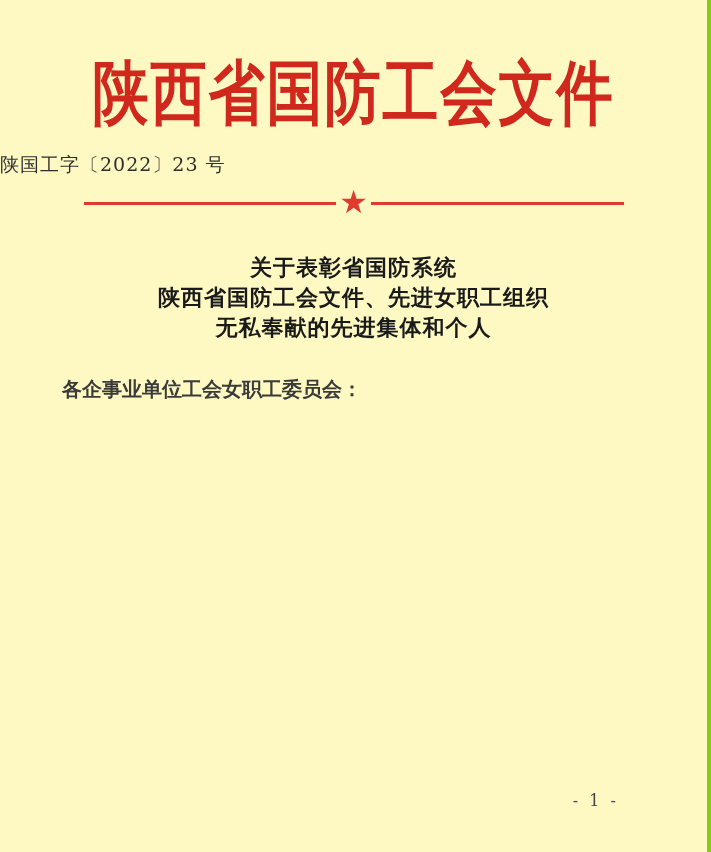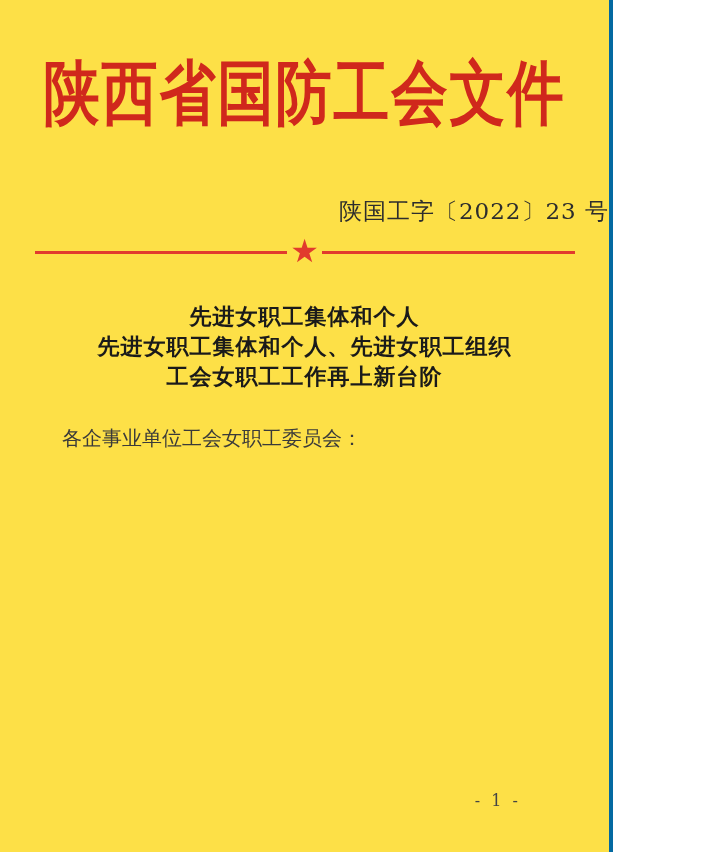--- a/index.html
+++ b/index.html
@@ -2,25 +2,25 @@
 <html><head>
 <meta charset="utf-8">
 <style>
   html, body {
     margin: 0;
     padding: 0;
     background: #ffffff;
   }
   .page {
     position: relative;
-    width: 613px;
+    width: 711px;
     height: 852px;
-    background: #fde047;
+    background: #fef9c3;
     box-sizing: border-box;
-    border-right: 4px solid #0369a1;
+    border-right: 4px solid #84cc16;
     overflow: hidden;
     font-family: "DejaVu Serif", "Liberation Serif", serif;
     color: #333333;
   }
   
   .masthead {
     margin-top: 62px;
     text-align: center;
     white-space: nowrap;
   }
@@ -29,23 +29,23 @@
     font-size: 56px;
     font-weight: bold;
     letter-spacing: 2px;
     color: #d0281c;
     transform: scaleY(1.25);
     transform-origin: center;
     line-height: 1.1;
   }
   
   .doc-number {
-    margin-top: 72px;
-    text-align: right;
-    font-size: 23px;
+    margin-top: 28px;
+    text-align: left;
+    font-size: 19px;
     color: #2d2d2d;
     letter-spacing: 1px;
   }
   
   .divider {
     display: flex;
     align-items: center;
     width: 540px;
     margin: 10px auto 0 auto;
   }
@@ -76,20 +76,21 @@
   
   .body-text {
     margin: 32px 60px 0 62px;
     font-size: 20px;
     line-height: 30px;
     text-align: justify;
     color: #3a3a3a;
   }
   .body-text .salutation {
     margin: 0;
+    font-weight: bold;
   }
   .body-text p.para {
     margin: 0;
     text-indent: 2em;
   }
   
   .page-number {
     position: absolute;
     right: 88px;
     bottom: 42px;
@@ -109,23 +110,23 @@
 
   <div class="doc-number">陕国工字〔2022〕23 号</div>
 
   <div class="divider">
     <span class="seg"></span>
     <span class="star">★</span>
     <span class="seg"></span>
   </div>
 
   <div class="doc-title">
-    <div>先进女职工集体和个人</div>
-    <div>先进女职工集体和个人、先进女职工组织</div>
-    <div>工会女职工工作再上新台阶</div>
+    <div>关于表彰省国防系统</div>
+    <div>陕西省国防工会文件、先进女职工组织</div>
+    <div>无私奉献的先进集体和个人</div>
   </div>
 
   <div class="body-text">
     <p class="salutation">各企事业单位工会女职工委员会：</p>
   </div>
 
   <div class="page-number">- 1 -</div>
 
 </div>
 

